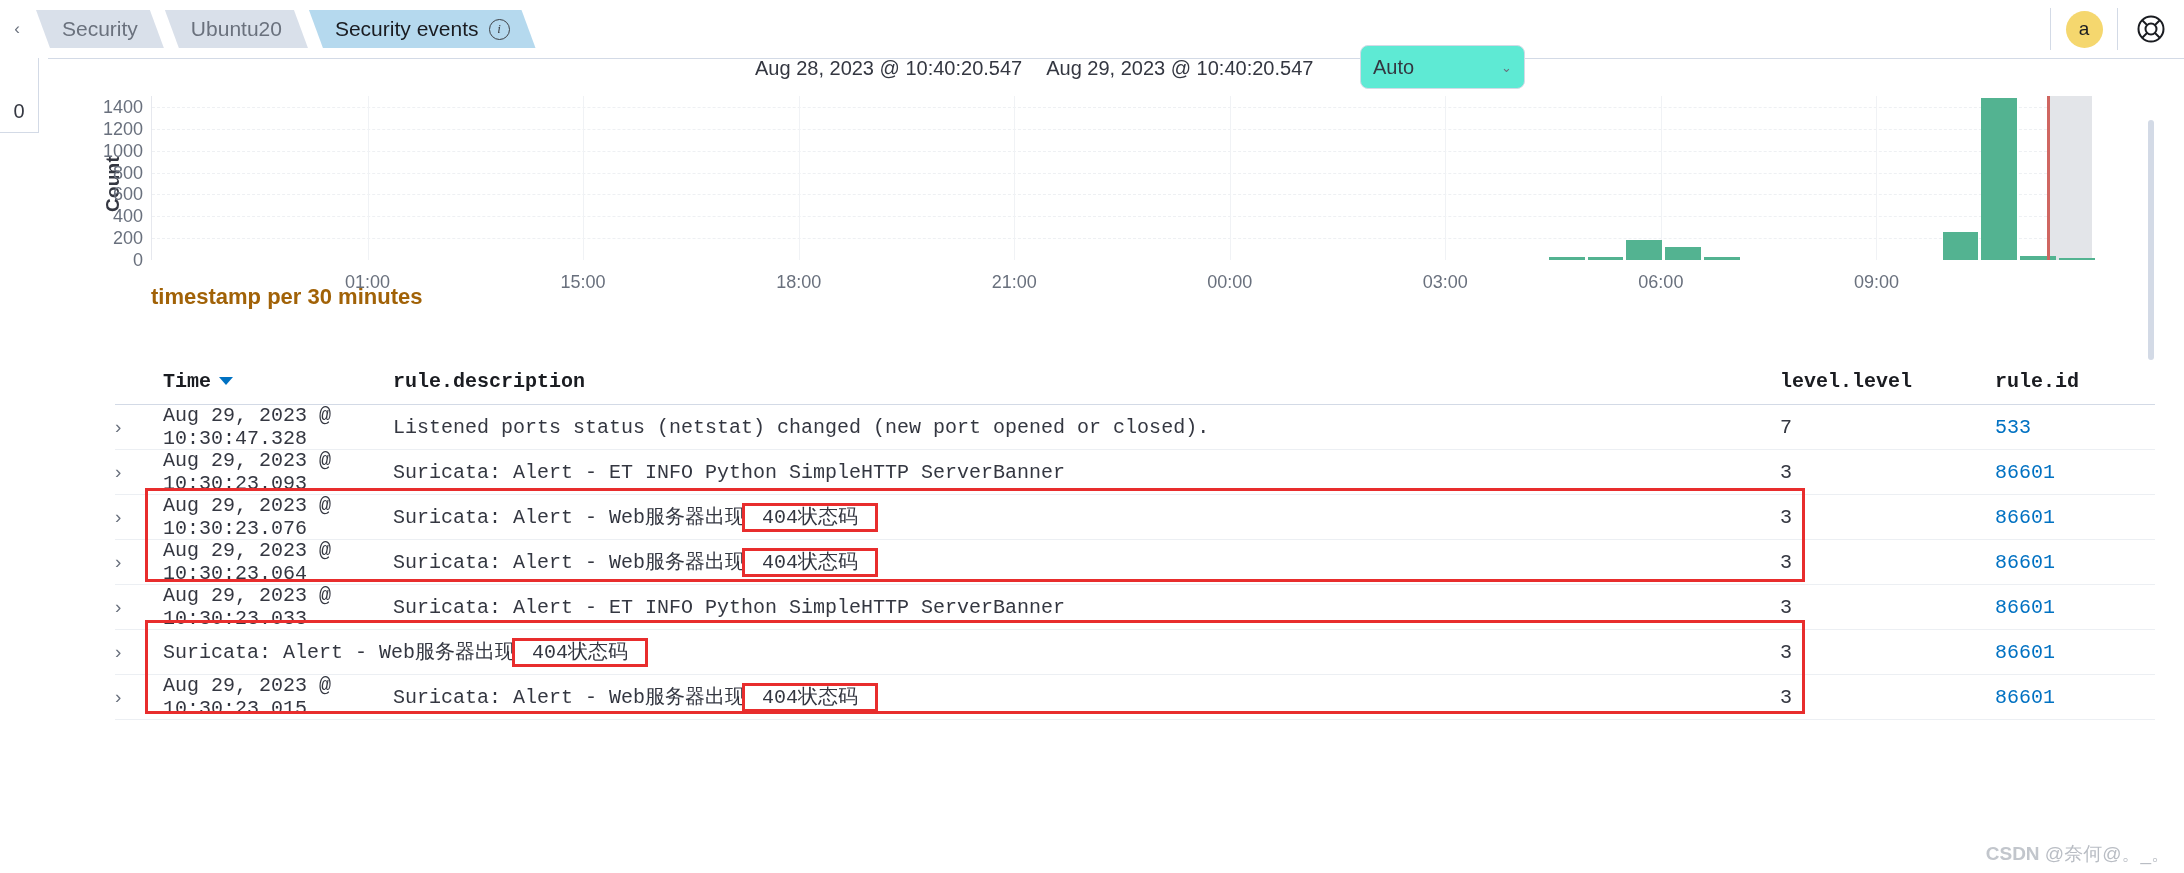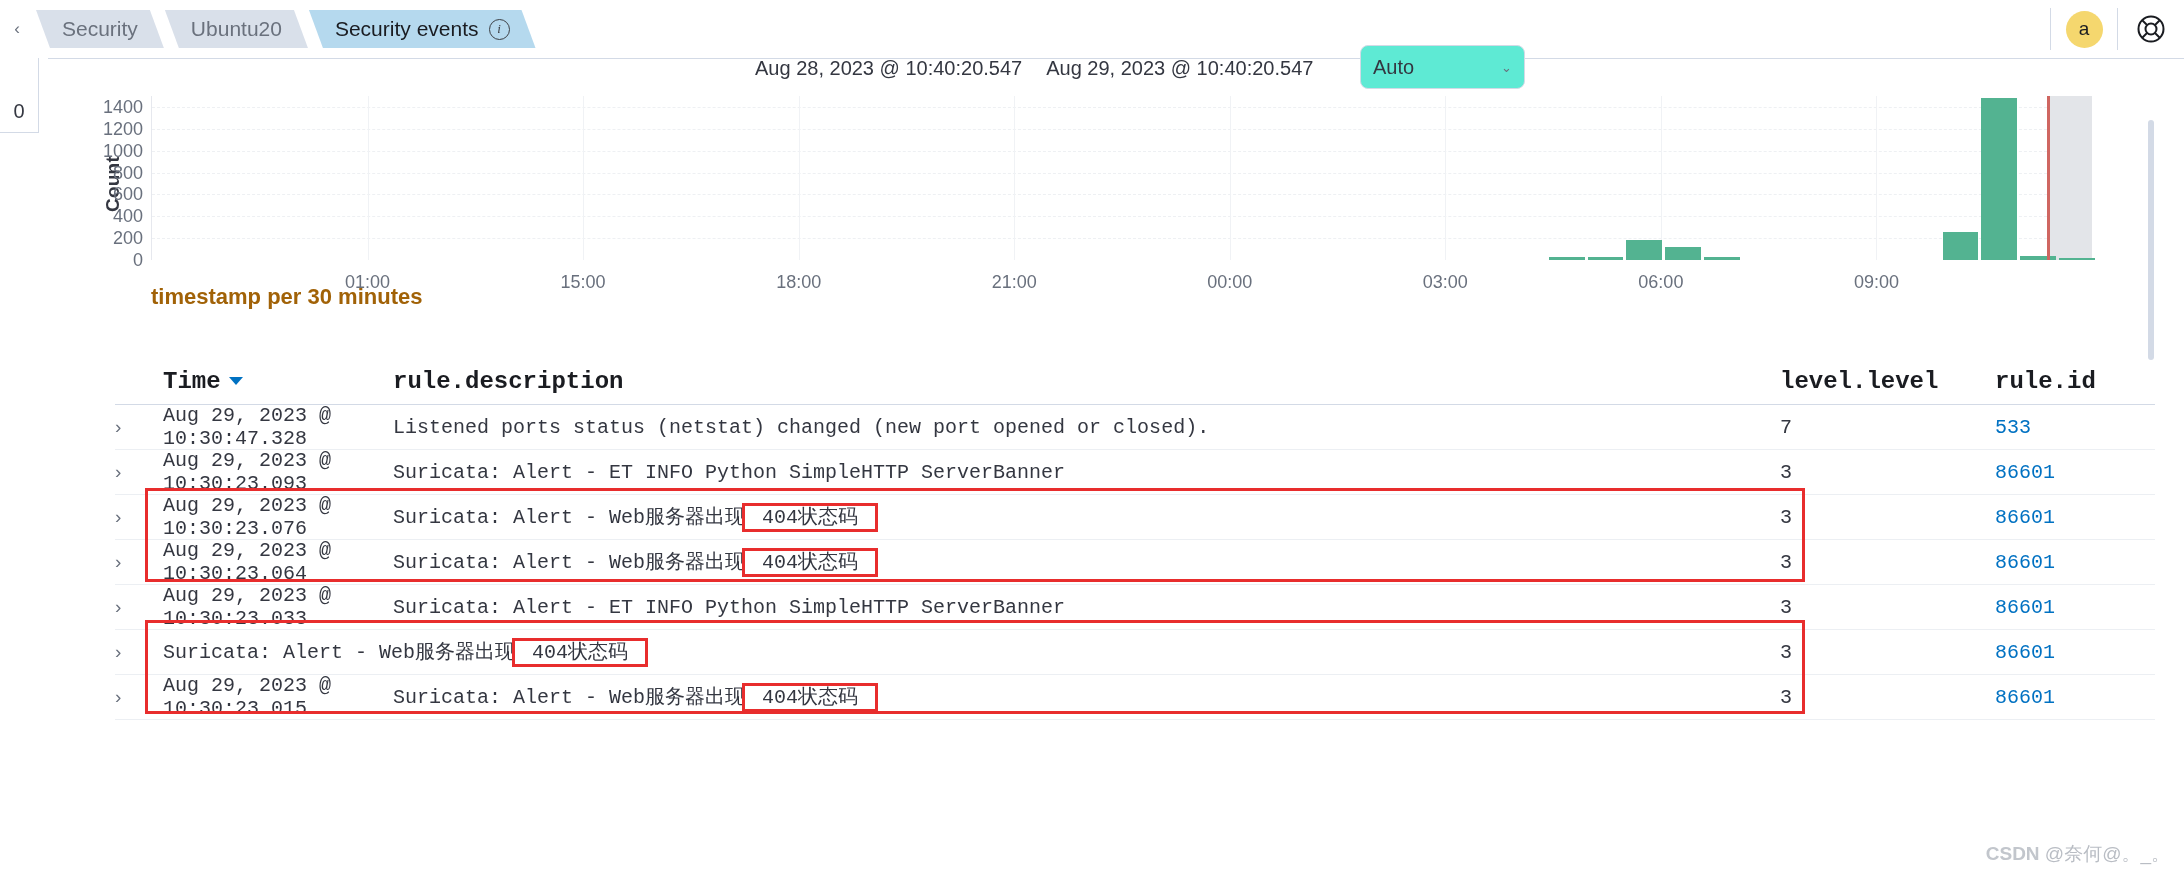--- a/index.html
+++ b/index.html
@@ -128,21 +128,21 @@
     text-align:left;font-size:22px;color:#a16207;font-weight:700;
   }
 
   
   .table{
     position:absolute;left:20px;top:300px;width:2040px;
     font-family:"Liberation Mono", monospace;
   }
   .thead{
     display:flex;align-items:center;height:46px;
-    font-weight:700;font-size:24px;color:#1a1c21;
+    font-weight:700;font-size:20px;color:#1a1c21;
     border-bottom:1px solid #d3dae6;
   }
   .thead .sort-caret{
     display:inline-block;margin-left:8px;
     border-left:7px solid transparent;border-right:7px solid transparent;
     border-top:8px solid #0071c2;vertical-align:middle;
   }
   .c-exp{width:48px;flex:0 0 48px;}
   .c-time{width:230px;flex:0 0 230px;}
   .c-desc{flex:1 1 auto;}

